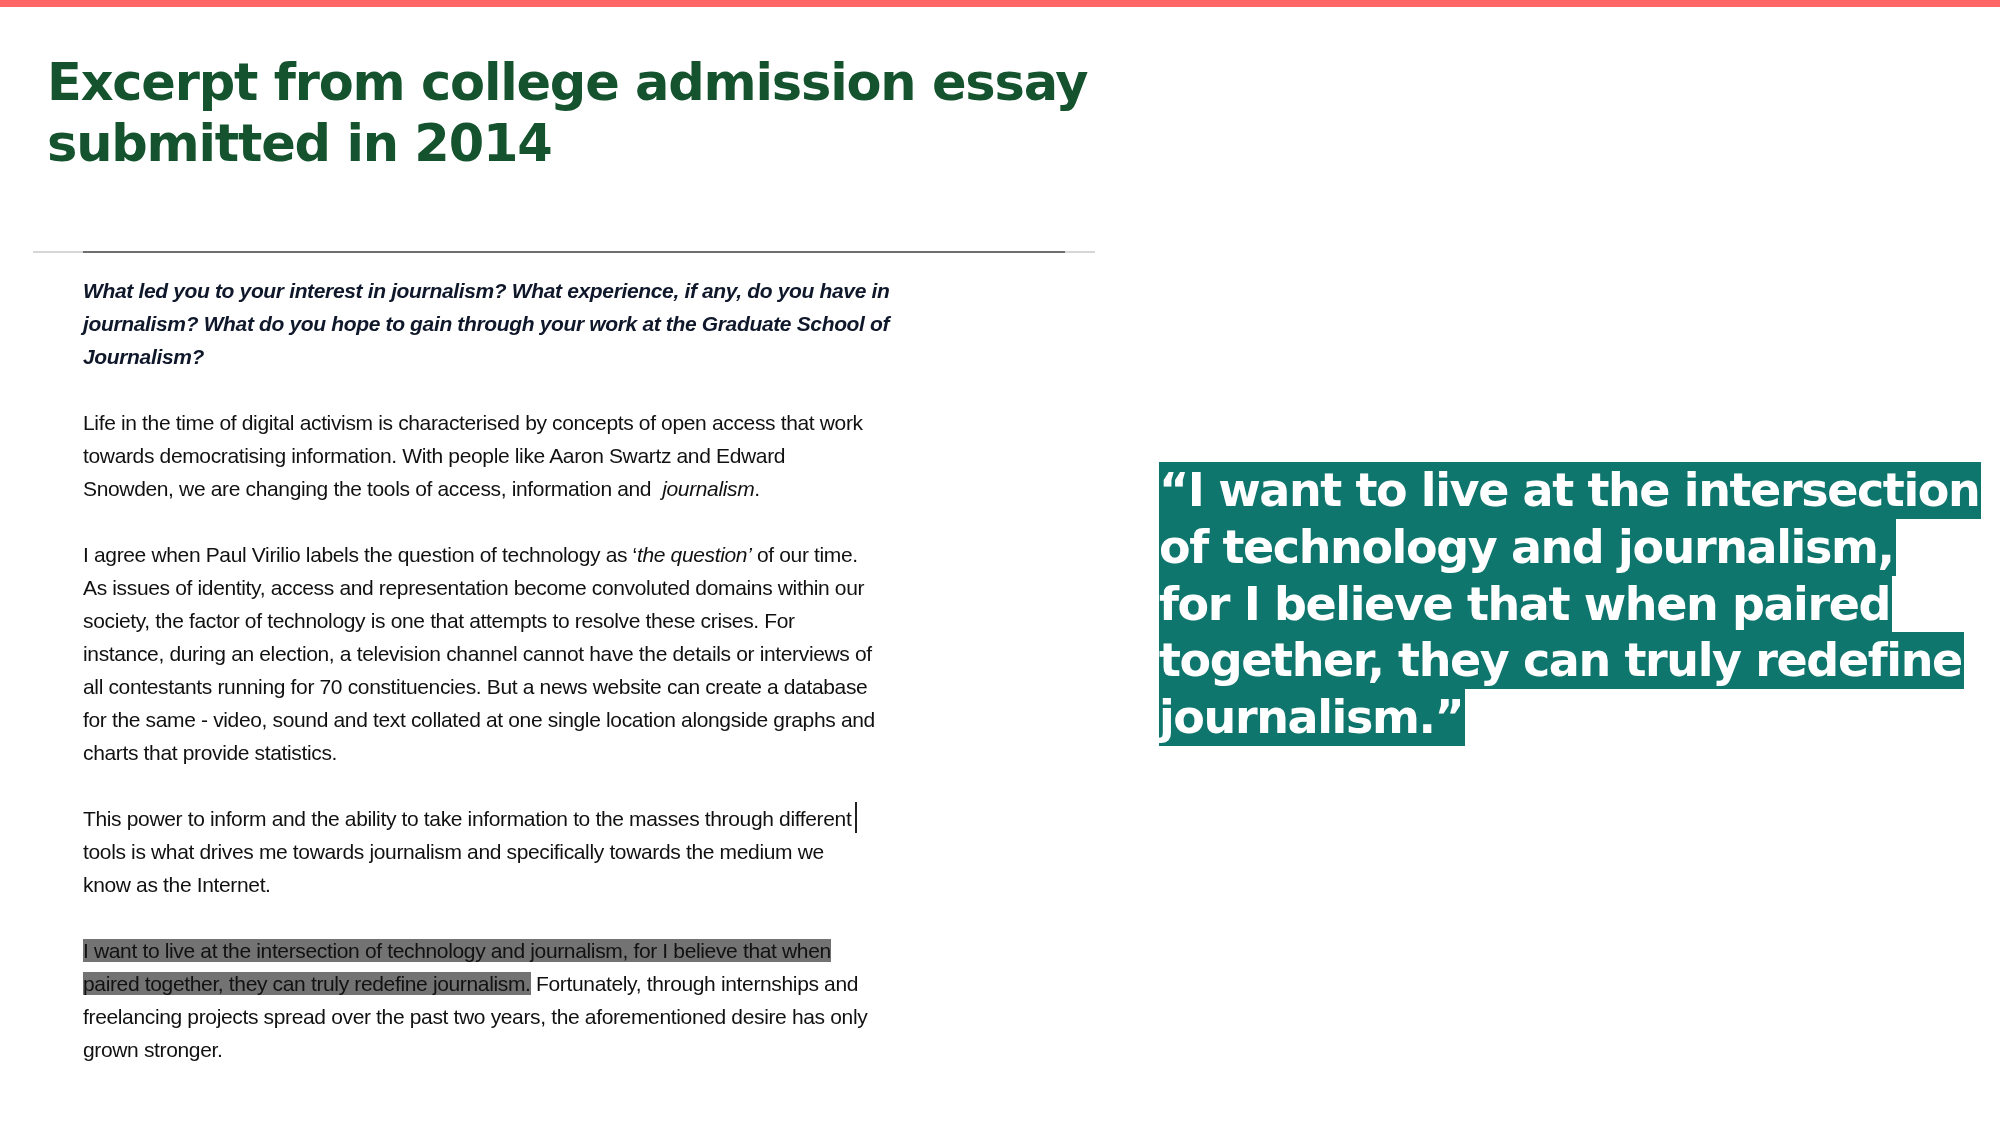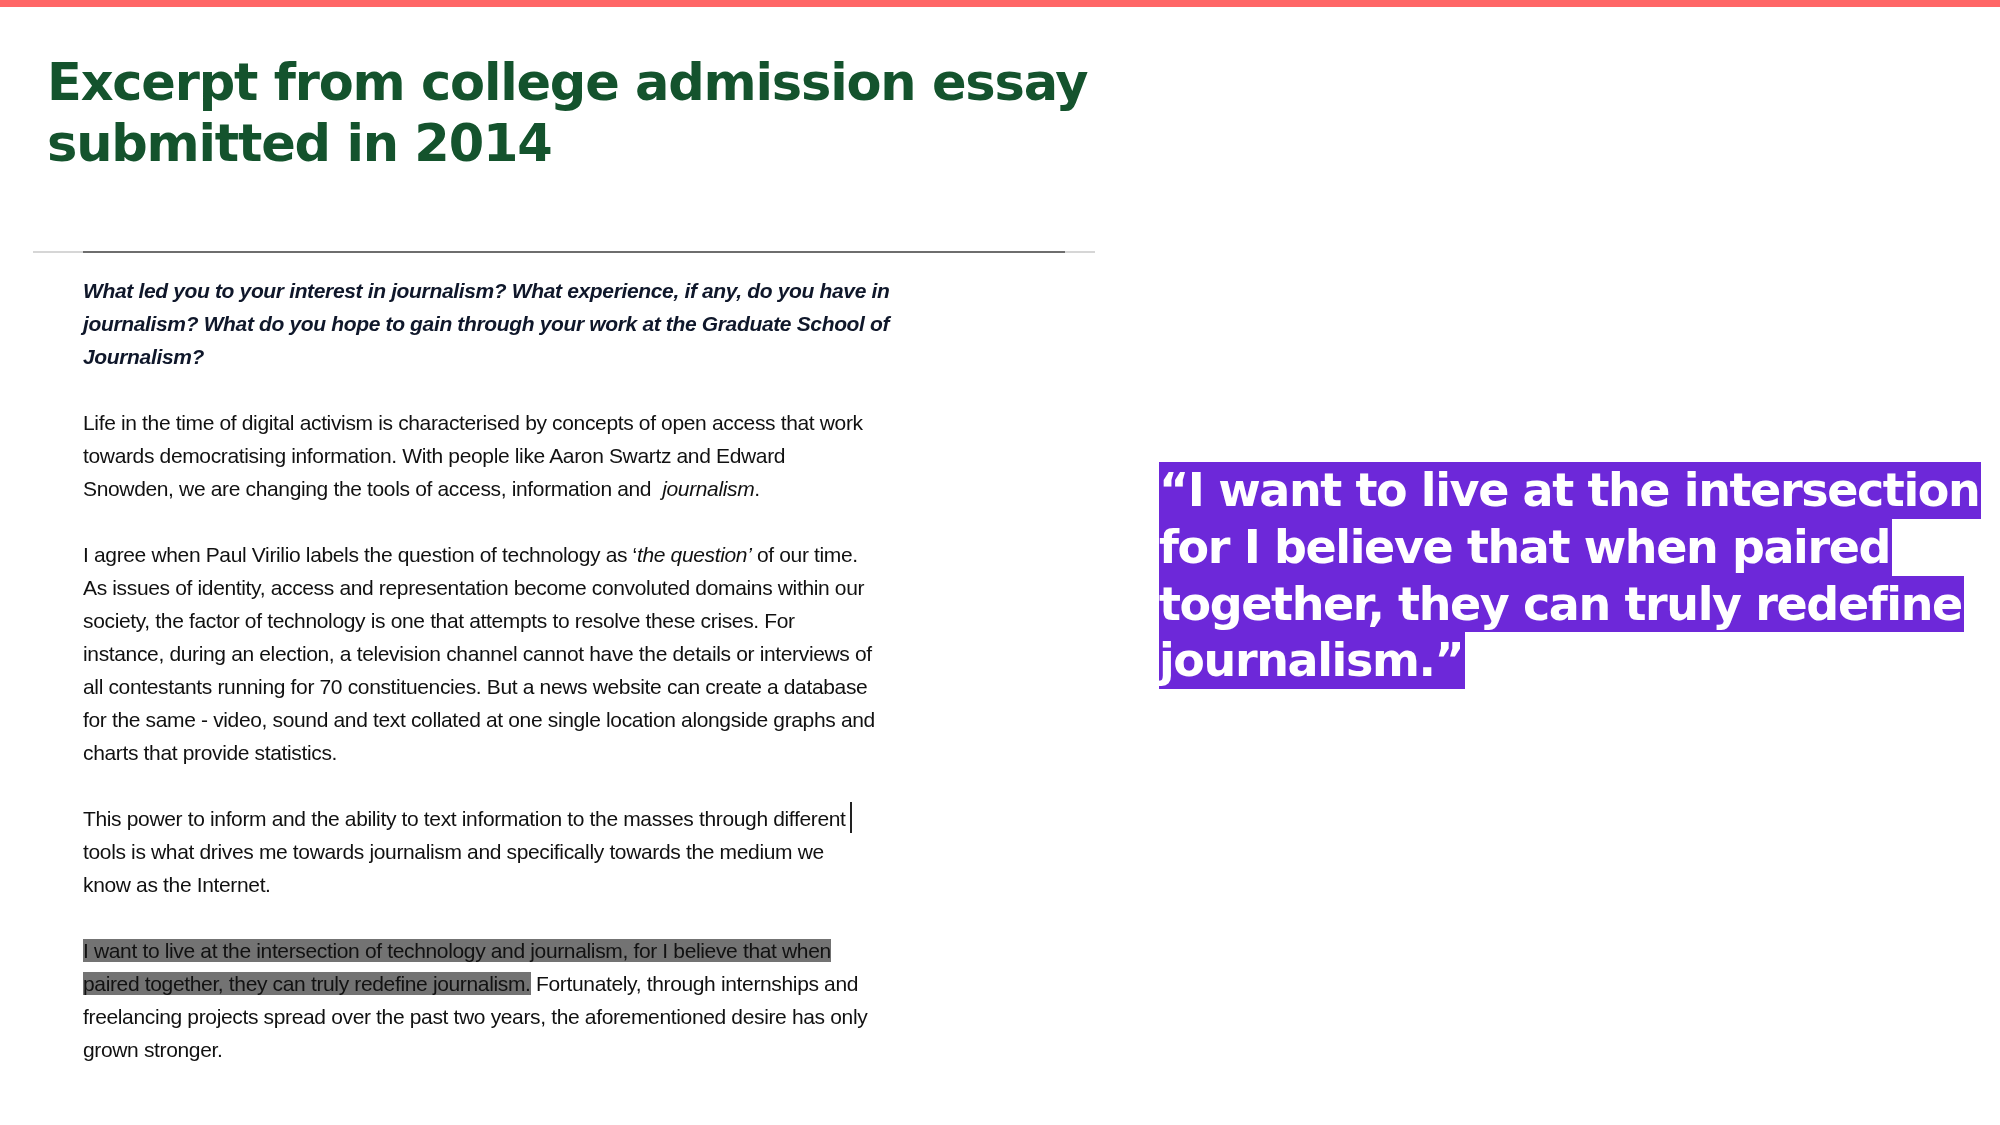--- a/index.html
+++ b/index.html
@@ -95,21 +95,21 @@
     font-family: "DejaVu Sans", sans-serif;
     font-weight: bold;
     font-size: 46px;
     line-height: 56.8px;
     letter-spacing: -1.4px;
     color: #ffffff;
   }
   .pull-quote .qline {
     display: block;
     width: fit-content;
-    background: #6d28d9;
+    background: #0f766e;
     white-space: nowrap;
     padding-right: 2px;
   }
 </style>
 </head>
 <body>
 
 <div class="top-bar"></div>
 
 <h1 class="slide-title">
@@ -137,31 +137,32 @@
     <span class="line"><span>I agree when Paul Virilio labels the question of technology as ‘</span><em>the question’</em><span style="white-space:pre"> of our time.</span></span>
     <span class="line">As issues of identity, access and representation become convoluted domains within our</span>
     <span class="line">society, the factor of technology is one that attempts to resolve these crises. For</span>
     <span class="line">instance, during an election, a television channel cannot have the details or interviews of</span>
     <span class="line">all contestants running for 70 constituencies. But a news website can create a database</span>
     <span class="line">for the same - video, sound and text collated at one single location alongside graphs and</span>
     <span class="line">charts that provide statistics.</span>
   </p>
 
   <p>
-    <span class="line"><span>This power to inform and the ability to text information to the masses through different</span><span class="caret"></span></span>
+    <span class="line"><span>This power to inform and the ability to take information to the masses through different</span><span class="caret"></span></span>
     <span class="line">tools is what drives me towards journalism and specifically towards the medium we</span>
     <span class="line">know as the Internet.</span>
   </p>
 
   <p>
     <span class="line"><span class="hl">I want to live at the intersection of technology and journalism, for I believe that when</span></span>
     <span class="line"><span class="hl">paired together, they can truly redefine journalism.</span><span style="white-space:pre"> Fortunately, through internships and</span></span>
     <span class="line">freelancing projects spread over the past two years, the aforementioned desire has only</span>
     <span class="line">grown stronger.</span>
   </p>
 </div>
 
 <blockquote class="pull-quote">
   <span class="qline">“I want to live at the intersection</span>
+  <span class="qline">of technology and journalism,</span>
   <span class="qline">for I believe that when paired</span>
   <span class="qline">together, they can truly redefine</span>
   <span class="qline">journalism.”</span>
 </blockquote>
 
 </body></html>

